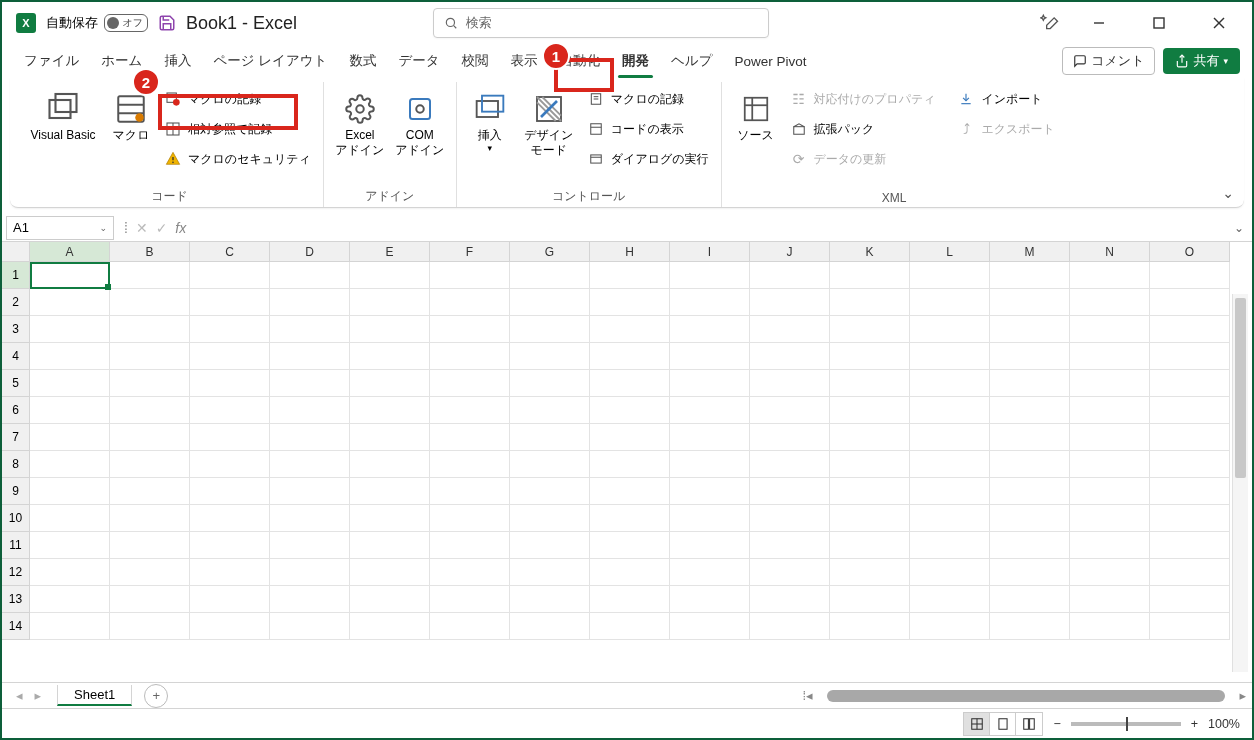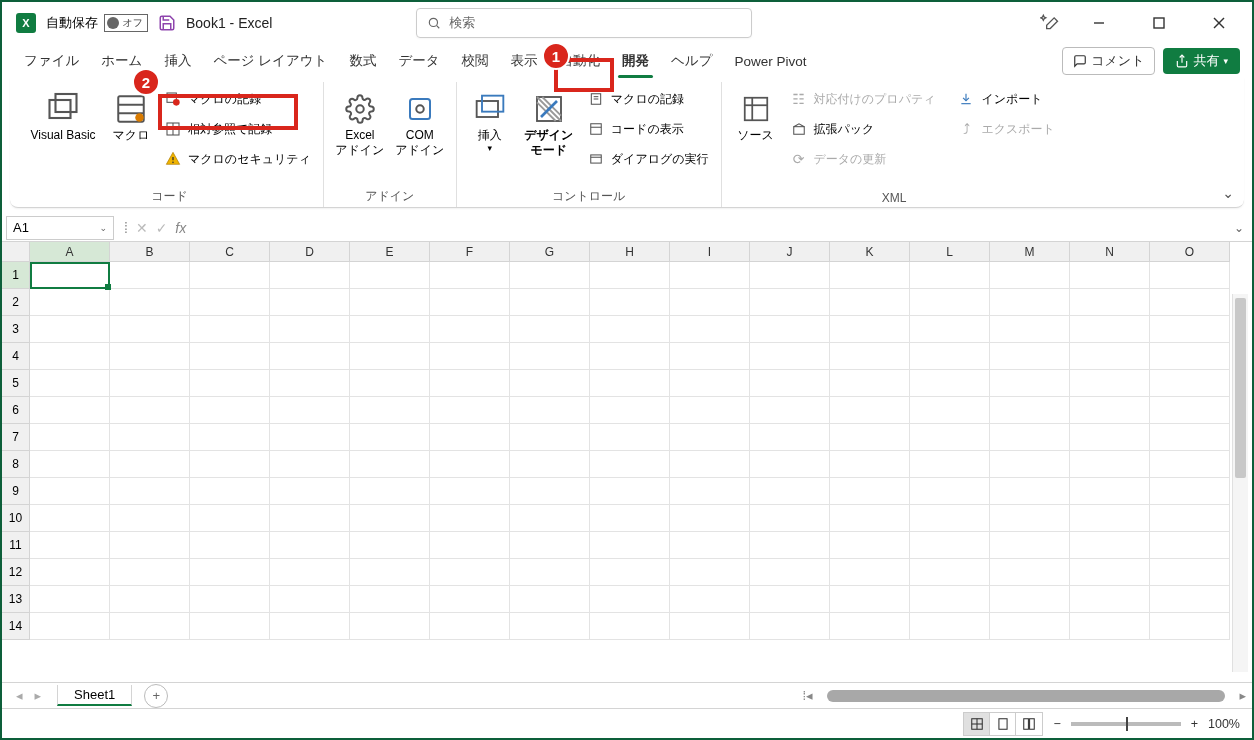--- a/index.html
+++ b/index.html
@@ -1,23 +1,23 @@
 <!DOCTYPE html>
 <html><head>
 <meta charset="utf-8">
 <style>
 * { box-sizing: border-box; margin: 0; padding: 0; }
 body { font-family: "Yu Gothic UI", "Meiryo", sans-serif; font-size: 12px; background: #fff; width: 1254px; height: 740px; overflow: hidden; border: 2px solid #0d5f3a; position: relative; }
 .titlebar { display: flex; align-items: center; height: 42px; padding: 0 8px; background: #fff; }
 .app-icon { width: 20px; height: 20px; background: #107c41; color: #fff; display:flex;align-items:center;justify-content:center;font-weight:700;font-size:11px;border-radius:3px;margin-right:10px;margin-left:6px; }
 .autosave-label { font-size: 13px; margin-right: 6px; }
-.toggle { width: 44px; height: 18px; border: 1px solid #666; border-radius: 0; display: flex; align-items: center; justify-content: flex-end; padding: 0 4px; font-size: 10px; color: #444; margin-right: 10px; position:relative;}
+.toggle { width: 44px; height: 18px; border: 1px solid #666; border-radius: 6px; display: flex; align-items: center; justify-content: flex-end; padding: 0 4px; font-size: 10px; color: #444; margin-right: 10px; position:relative;}
 .toggle::before{content:"";position:absolute;left:2px;top:2px;width:12px;height:12px;border-radius:50%;background:#666;}
 .save-icon { width:18px; height:18px; margin-right:10px; display:flex;align-items:center;justify-content:center;color:#8e44ad;font-size:16px;}
-.doc-title { font-size: 14px; color: #222; }
+.doc-title { font-size: 18px; color: #222; }
 .search-box { margin: 0 auto; width: 336px; height: 30px; border: 1px solid #ccc; border-radius: 4px; display: flex; align-items: center; padding: 0 10px; color: #666; font-size: 13px; box-shadow: 0 1px 2px rgba(0,0,0,0.04);}
 .search-box svg{margin-right:8px;}
 .title-right { display:flex; align-items:center; gap:18px; margin-left:auto; padding-right:4px;}
 .win-btn { width: 42px; height: 30px; display: flex; align-items: center; justify-content: center; color: #333; }
 
 .ribbon-tabs { display: flex; align-items: center; height: 34px; padding: 0 12px; font-size: 13.5px; color: #333; gap: 2px;}
 .ribbon-tab { padding: 4px 10px; border-radius: 4px; position:relative;}
 .ribbon-tab.active { font-weight: 600; }
 .ribbon-tab.active::after{content:"";position:absolute;bottom:-4px;left:6px;right:6px;height:3px;background:#107c41;border-radius:2px;}
 .ribbon-right { margin-left: auto; display:flex; gap:8px; align-items:center;}
@@ -255,21 +255,21 @@
           <span style="font-size:9px;">▾</span>
         </div>
       <div class="big-btn" style="width:60px;">
           <div class="icon">
             <svg width="32" height="32" viewBox="0 0 24 24" fill="none" stroke="#555" stroke-width="1.4">
               <rect x="3" y="3" width="18" height="18"></rect>
               <path d="M3 3 L21 21 M7 3 L21 17 M3 7 L17 21" stroke="#999"></path>
               <path d="M6 18 L18 6" stroke="#3a7abd" stroke-width="2"></path>
             </svg>
           </div>
-          <span style="white-space:pre;font-weight:bold;">デザイン
+          <span style="white-space:pre;">デザイン
 モード</span>
         </div>
       <div class="small-stack">
         <div class="small-btn">
             <span class="si">
               <svg width="14" height="14" viewBox="0 0 24 24" fill="none" stroke="#555" stroke-width="1.8">
                 <rect x="4" y="3" width="16" height="18"></rect>
                 <line x1="8" y1="8" x2="16" y2="8"></line>
                 <line x1="8" y1="12" x2="16" y2="12"></line>
               </svg>

